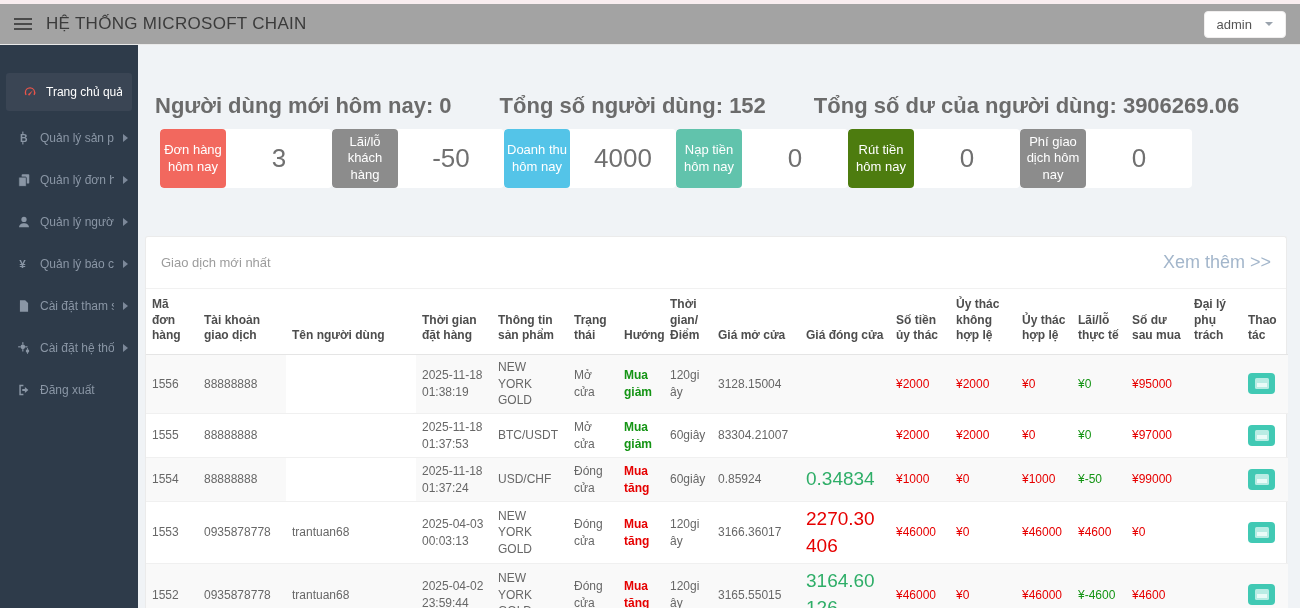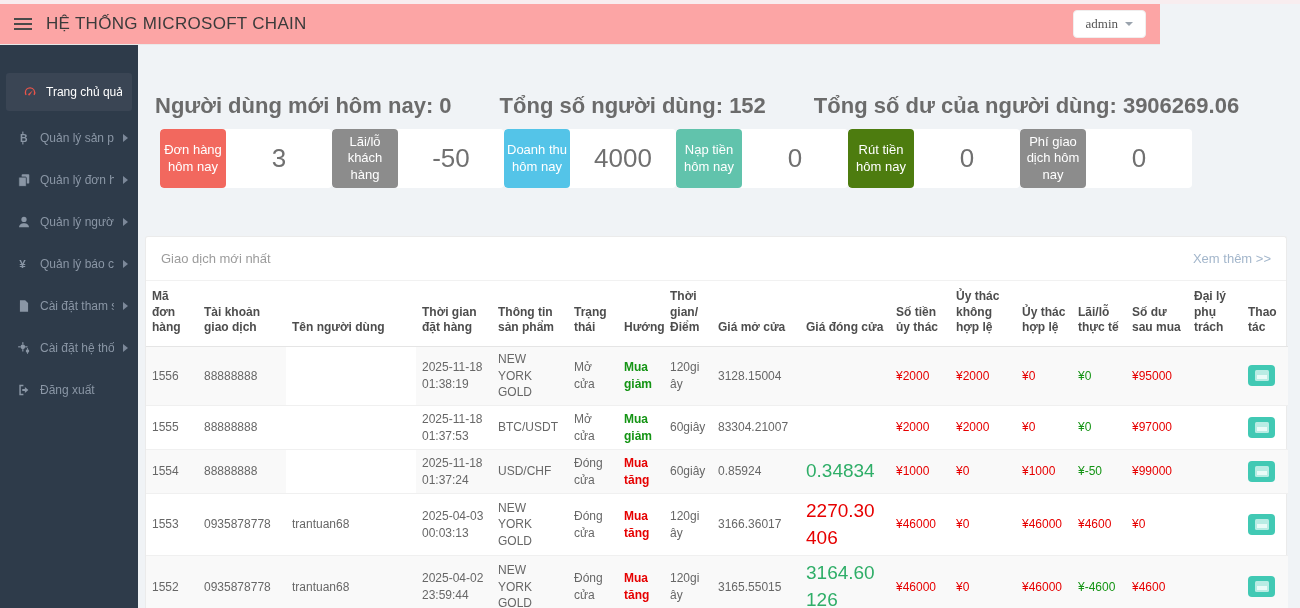--- a/index.html
+++ b/index.html
@@ -1,28 +1,28 @@
 <!DOCTYPE html>
 <html><head>
 <meta charset="utf-8">
 <style>
   * { margin:0; padding:0; box-sizing:border-box; }
   html,body { width:1300px; height:608px; overflow:hidden; background:#f0f3f6;
               font-family:"Liberation Sans", sans-serif; }
 
   
   .topstrip { position:absolute; top:0; left:0; width:1300px; height:4px; background:#f8edef; }
-  .appbar { position:absolute; top:4px; left:0; width:1160px; height:41px; background:#fca5a5;
+  .appbar { position:absolute; top:4px; left:0; width:1300px; height:41px; background:#a3a3a3;
             border-bottom:1px solid #e9e9e9; display:flex; align-items:center; }
   .burger { margin-left:14px; width:18px; cursor:pointer; }
   .burger span { display:block; height:2px; background:#4a4a4a; margin:3px 0; }
   .app-title { margin-left:14px; font-size:17px; color:#3b3b3b; letter-spacing:.3px; }
   .user-menu { margin-left:auto; margin-right:14px; border:1px solid #f0eeee; border-radius:4px;
-               padding:5px 12px; font-size:13px; color:#555; display:flex; align-items:center; gap:7px;
-               background:#fff; cursor:pointer;font-family:Liberation Serif, serif; }
+               padding:5px 12px; font-size:13px; color:#555; display:flex; align-items:center; gap:13px;
+               background:#fff; cursor:pointer; }
   .caret { width:0; height:0; border-left:4px solid transparent; border-right:4px solid transparent;
            border-top:4px solid #9aa3ad; }
 
   
   .sidebar { position:absolute; top:45px; left:0; width:138px; height:563px; background:#2e3b4a; }
   .sb-item { display:flex; align-items:center; gap:9px; padding:0 10px 0 16px; height:42px;
              font-size:12px; color:#8a96a5; cursor:pointer; }
   .sb-item.active { background:#3a4554; border-radius:3px; margin:28px 6px 6px 6px; height:38px;
                     color:#fff; }
   .sb-icon { width:15px; height:15px; flex:0 0 15px; display:flex; align-items:center; justify-content:center; }
@@ -41,24 +41,24 @@
   .stat-box { width:172px; height:59px; display:flex; border-radius:4px; overflow:hidden; background:#fff; }
   .stat-box .sb-tag { flex:0 0 66px; color:#fff; font-size:13px; line-height:1.25; display:flex;
                       align-items:center; justify-content:center; text-align:center; padding:2px 3px;
                       border-radius:4px; }
   .stat-box .sb-val { flex:1; display:flex; align-items:center; justify-content:center;
                       font-size:26px; color:#707070; }
 
   
   .panel { margin:48px 0 0 7px; width:1142px; background:#fff; border-radius:3px 3px 0 0;
            border:1px solid #ebebeb; border-bottom:none; }
-  .panel-head { height:44px; display:flex; align-items:center; padding:0 15px;
+  .panel-head { height:52px; display:flex; align-items:center; padding:0 15px;
                 border-bottom:1px solid #f1f1f1; }
   .panel-title { font-size:13px; color:#9c9c9c; }
-  .see-more { margin-left:auto; font-size:13px; color:#a3b6cb; cursor:pointer; text-decoration:none; }
+  .see-more { margin-left:auto; font-size:18px; color:#a3b6cb; cursor:pointer; text-decoration:none; }
 
   table { border-collapse:collapse; table-layout:fixed; width:1140px; }
   th { font-size:12px; color:#4d4d4d; font-weight:bold; text-align:left; vertical-align:bottom;
        padding:8px 6px 10px 6px; line-height:1.3; height:58px; }
   thead tr { border-bottom:1px solid #e5e5e5;margin-left:12px; }
   td { font-size:12px; color:#676767; padding:4px 6px; vertical-align:middle; line-height:1.4;
        height:44px; word-wrap:break-word; }
   tbody tr { border-top:1px solid #f0f0f0; }
   tbody tr:nth-child(odd) { background:#f9f9f9; }
   td.redacted { background:#ffffff; }

